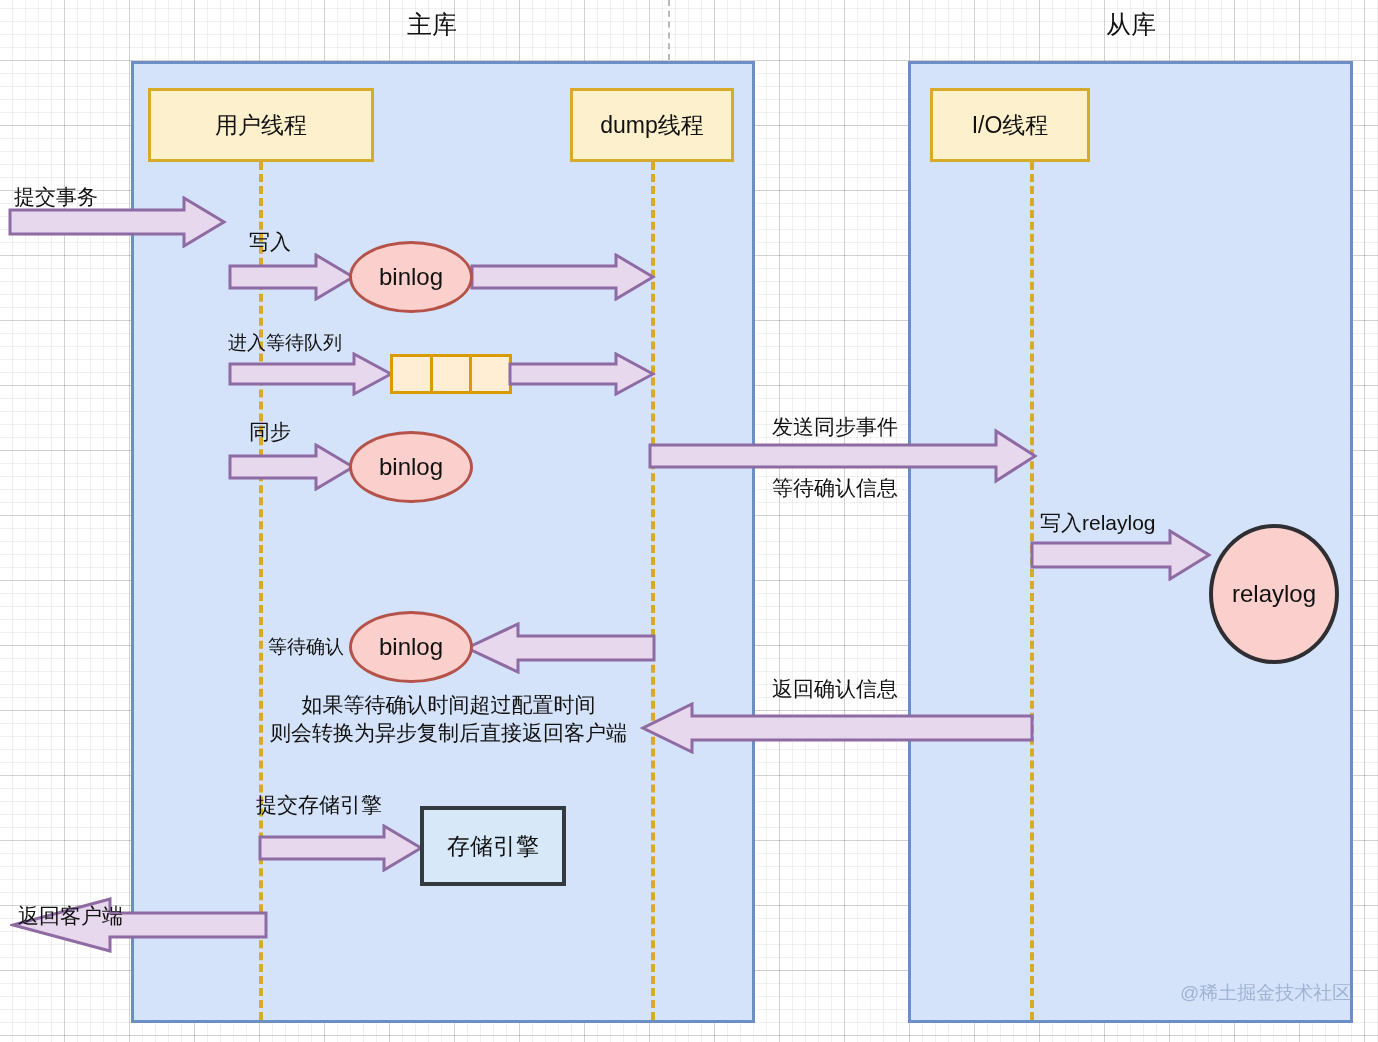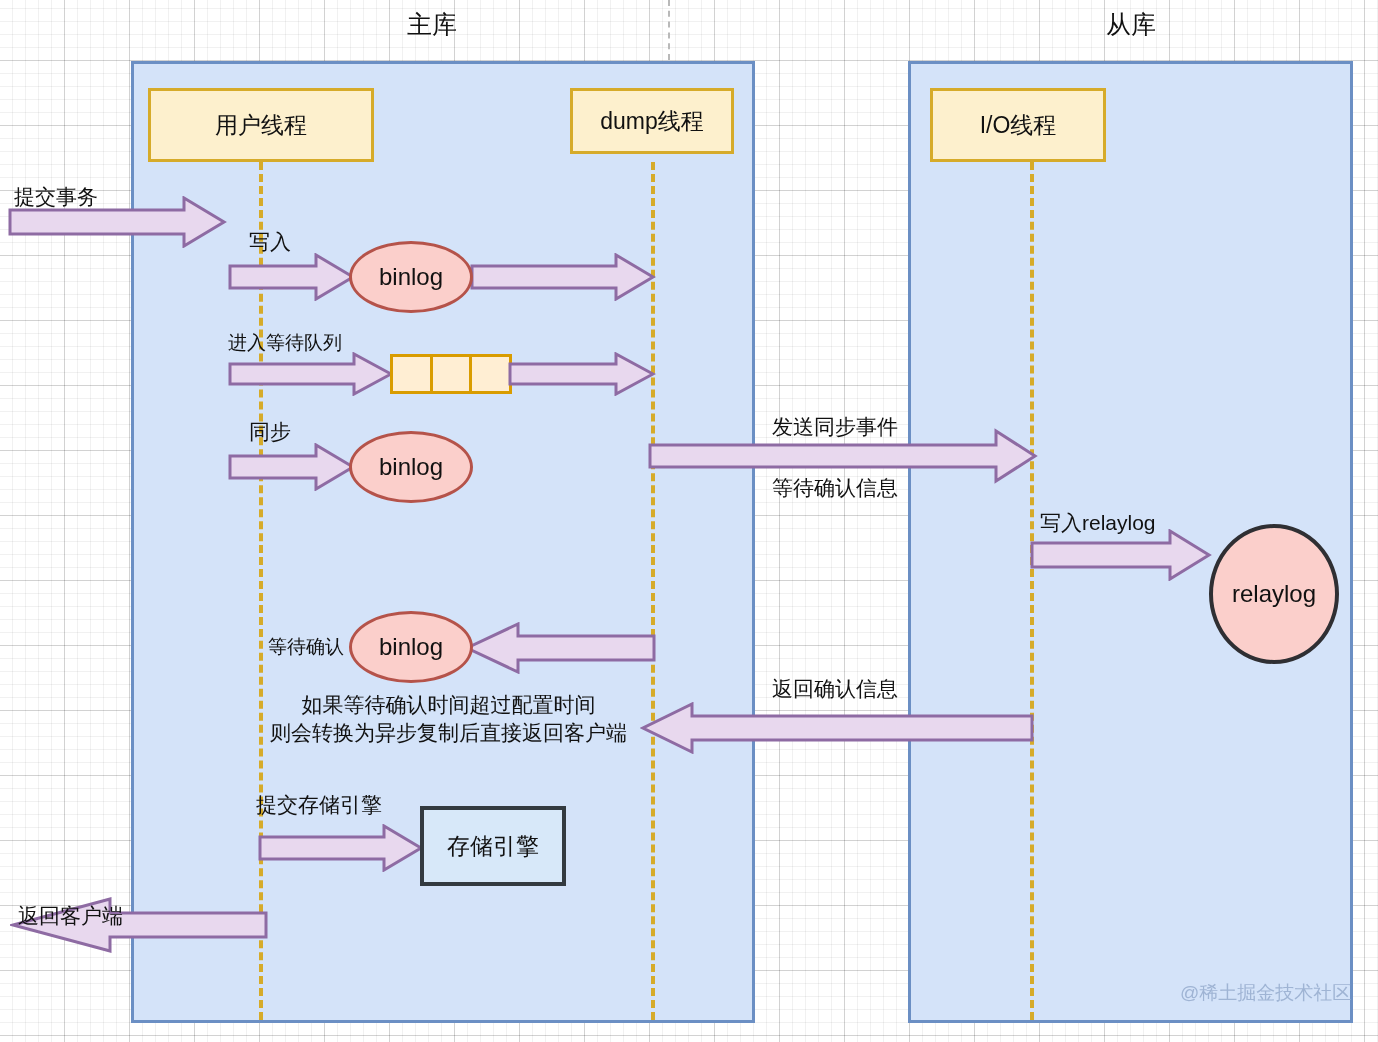--- a/index.html
+++ b/index.html
@@ -109,24 +109,24 @@
   <div class="panel-title" style="left:307px;top:8px;width:250px;">主库</div>
   <div class="panel-title" style="left:1006px;top:8px;width:250px;">从库</div>
 
   <div class="panel" style="left:131px;top:61px;width:624px;height:962px;"></div>
 
   <div class="panel" style="left:908px;top:61px;width:445px;height:962px;"></div>
 
   <div class="lane-box" style="left:148px;top:88px;width:226px;height:74px;">
     <span>用户线程</span>
   </div>
-  <div class="lane-box" style="left:570px;top:88px;width:164px;height:66px;">
+  <div class="lane-box" style="left:570px;top:88px;width:164px;height:74px;">
     <span>dump线程</span>
   </div>
-  <div class="lane-box" style="left:930px;top:88px;width:176px;height:74px;">
+  <div class="lane-box" style="left:930px;top:88px;width:160px;height:74px;">
     <span>I/O线程</span>
   </div>
 
   <div class="lifeline" style="left:259px;top:162px;height:858px;"></div>
   <div class="lifeline" style="left:651px;top:162px;height:858px;"></div>
   <div class="lifeline" style="left:1030px;top:162px;height:858px;"></div>
 
   <svg class="arrow" style="left:8px;top:196px;" width="220" height="52" viewBox="0 0 220 52">
     <path d="M2,14 L176,14 L176,2 L216,26 L176,50 L176,38 L2,38 Z" fill="#e8d8ee" stroke="#8e6ba3" stroke-width="3" stroke-linejoin="miter"></path>
   </svg>

